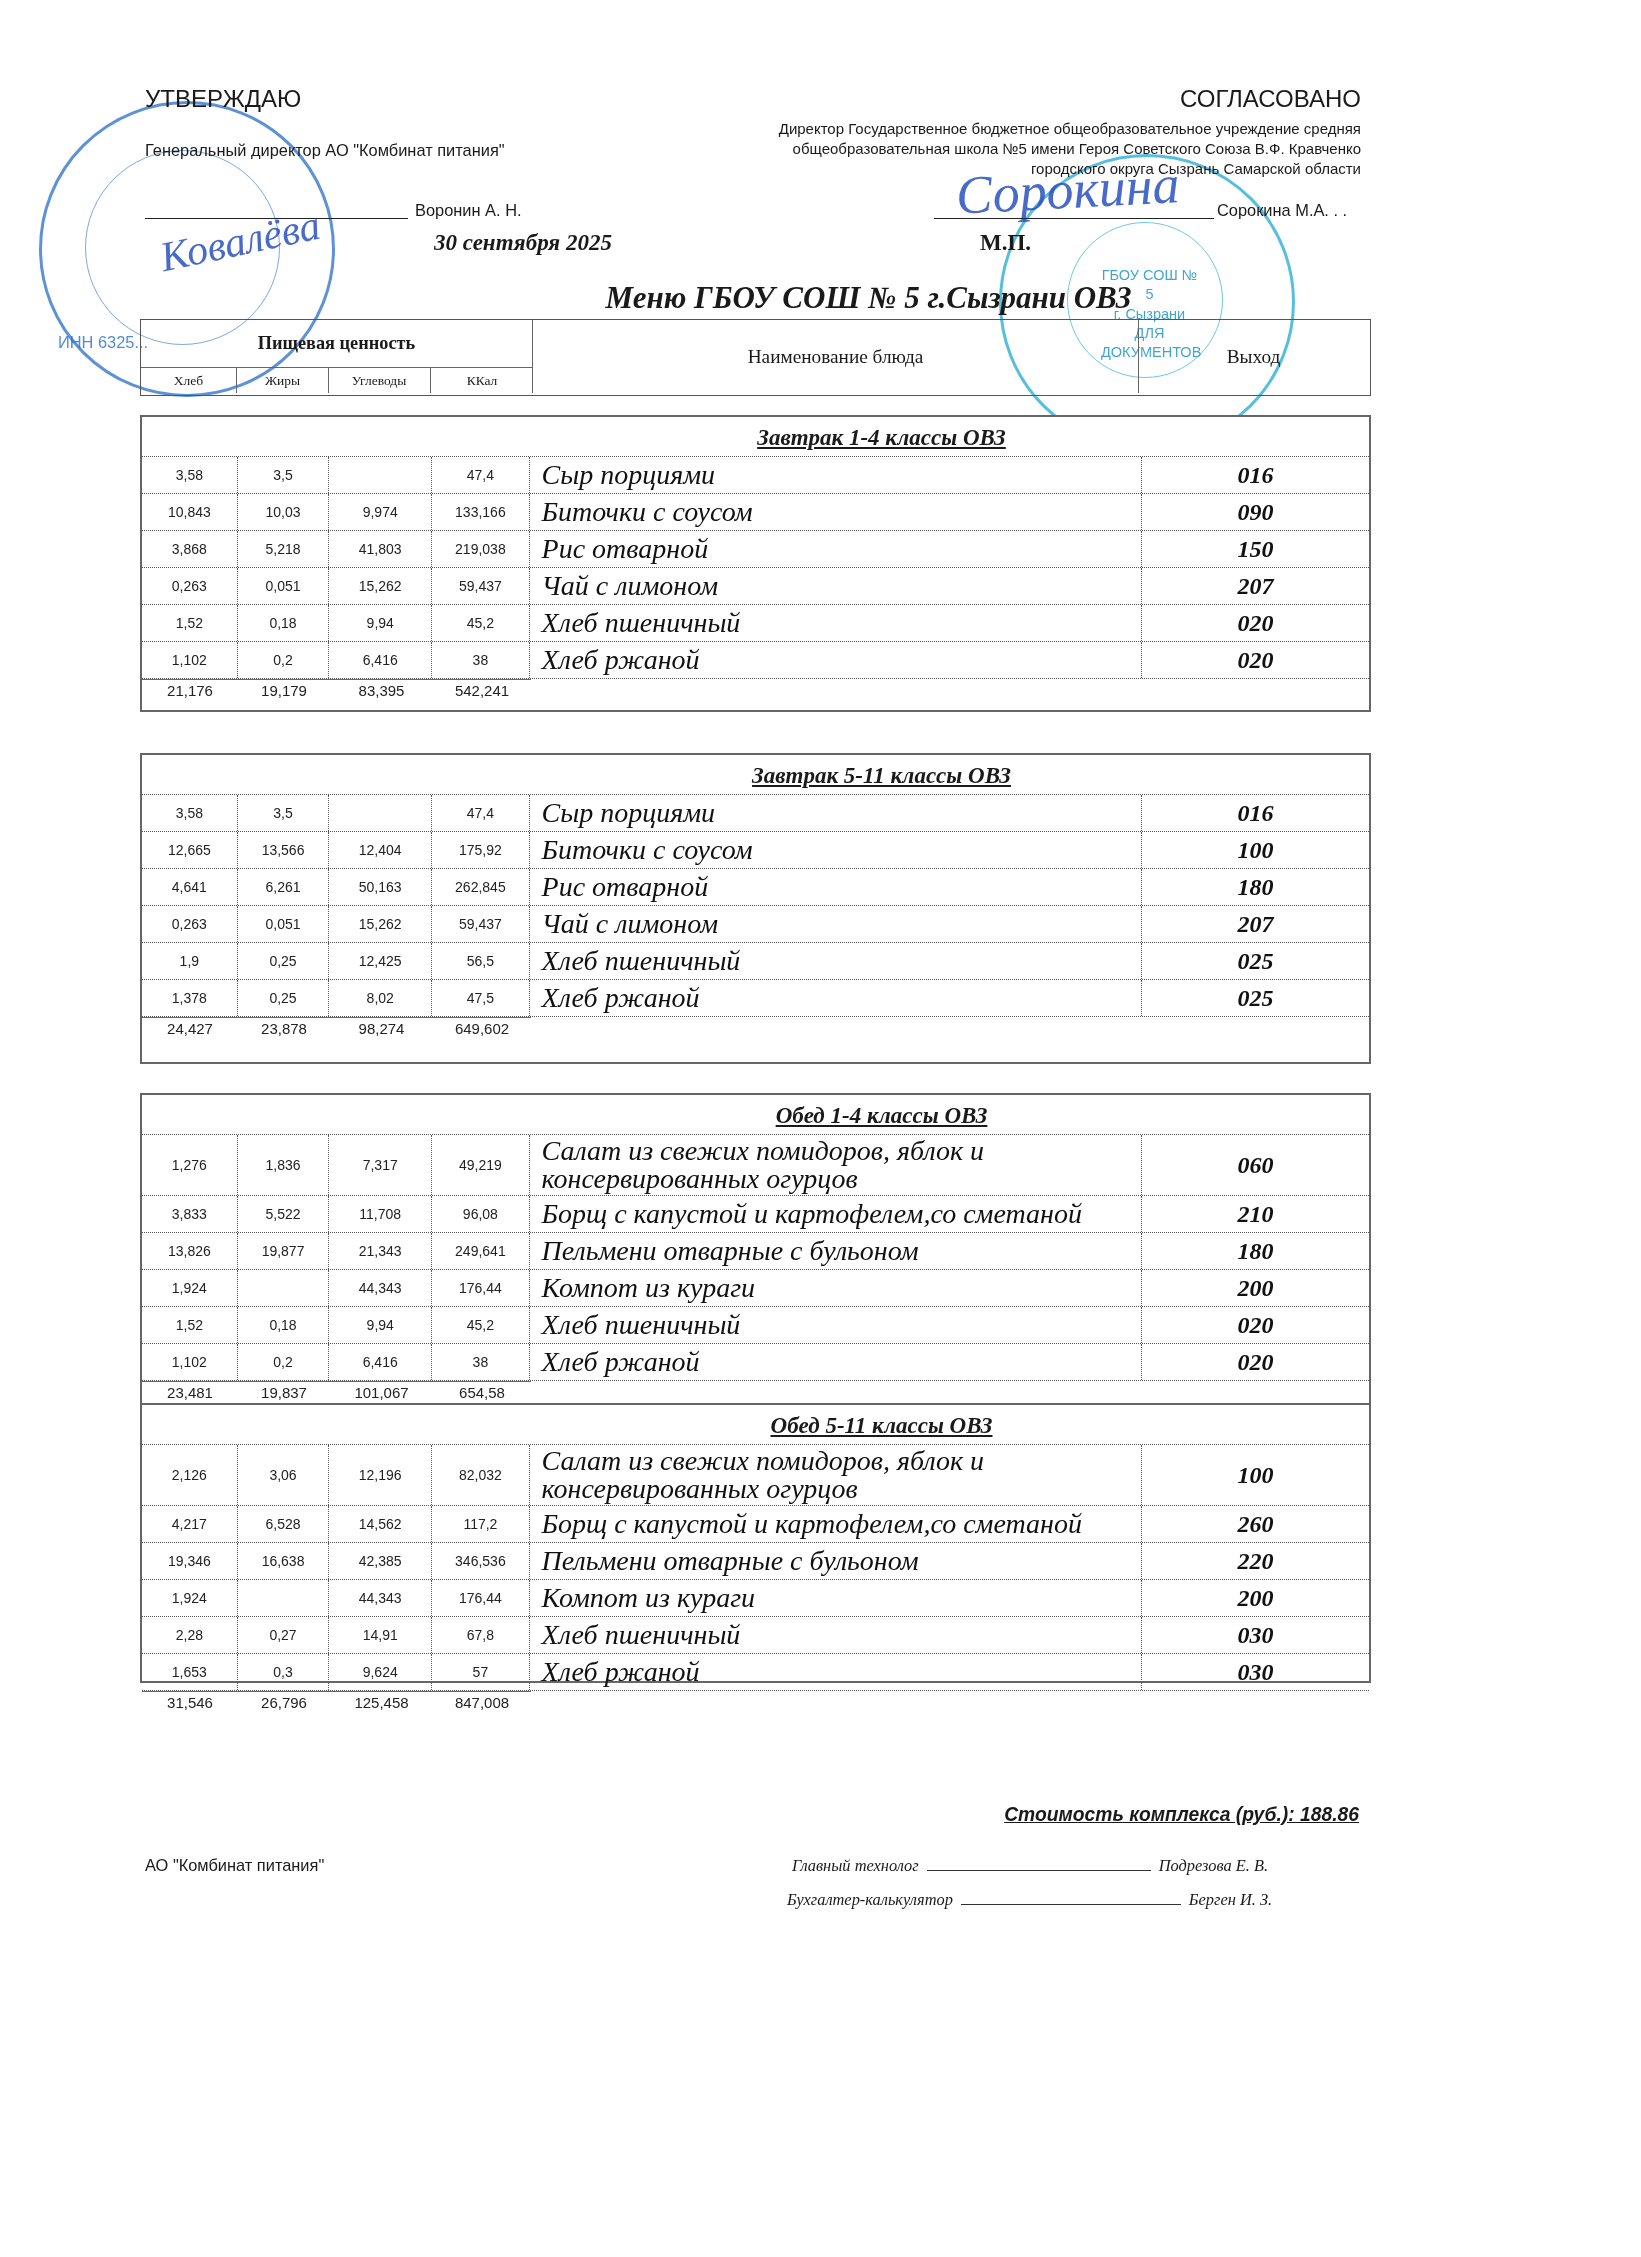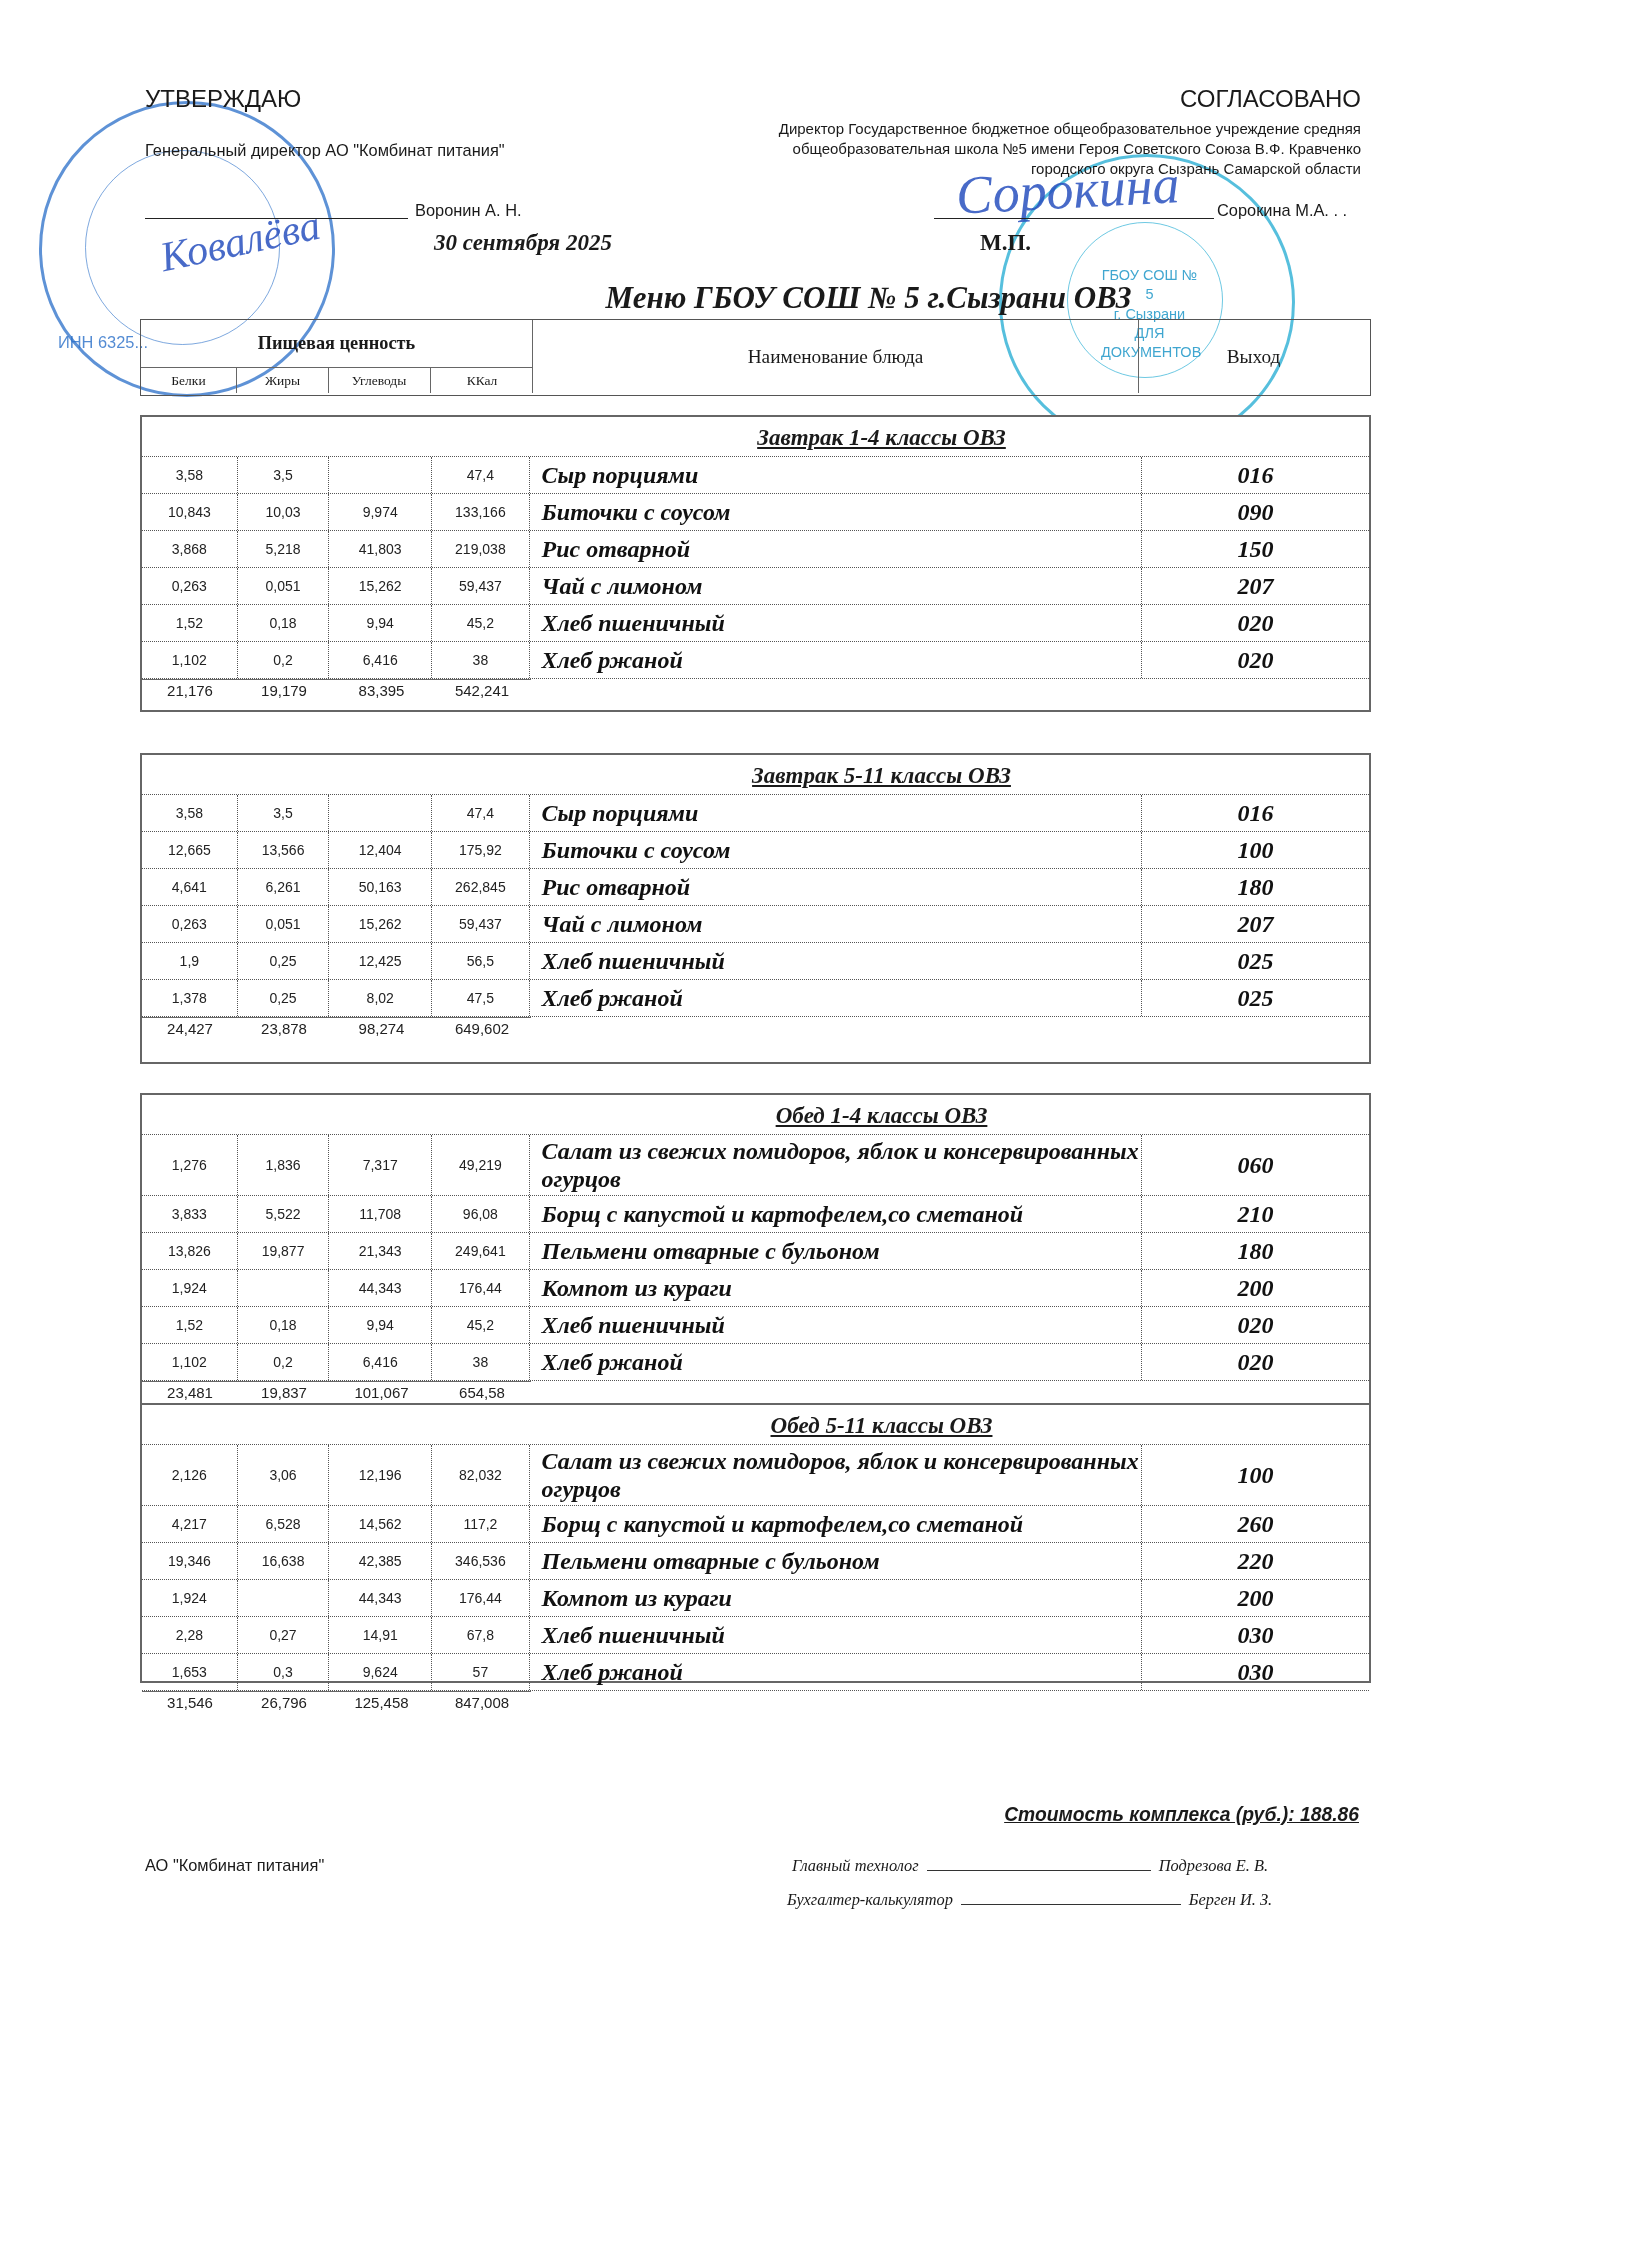--- a/index.html
+++ b/index.html
@@ -32,21 +32,21 @@
   .hdr-yield { left: 998px; top: 0; width: 229px; height: 73px; display: flex; align-items: center; justify-content: center; font-size: 19.3px; }
 
   
   .section { left: 140px; width: 1231px; border: 2.9px solid #666; box-sizing: border-box; background: #fff; }
   .sec-title { position: absolute; left: 0; width: 100%; top: 7.7px; text-align: center; font-size: 23px; font-style: italic; font-weight: bold; }
   .sec-title span { position: relative; left: 126px; text-decoration: underline; }
   .rows { position: absolute; left: 0; top: 39px; width: 100%; border-top: 1px dotted #555; }
   .row { position: relative; display: flex; border-bottom: 1px dotted #555; }
   .cell { box-sizing: border-box; border-right: 1px dotted #555; display: flex; align-items: center; justify-content: center; font-family: "Liberation Sans", sans-serif; font-size: 14px; color: #222; }
   .c1 { width: 96px; } .c2 { width: 92px; } .c3 { width: 103px; } .c4 { width: 98px; }
-  .dish { width: 608px; justify-content: flex-start; padding-left: 5.8px; font-family: "Liberation Serif", serif; font-style: italic; font-weight: bold; font-size: 24px; line-height: 28px; color: #111; margin-left: 6px; }
+  .dish { width: 608px; justify-content: flex-start; padding-left: 5.8px; font-family: "Liberation Serif", serif; font-style: italic; font-weight: normal; font-size: 28px; line-height: 28px; color: #111; margin-left: 6px; }
   .yield { width: 228px; border-right: none; font-family: "Liberation Serif", serif; font-style: italic; font-weight: bold; font-size: 24px; color: #111; }
   .row.h1 { height: 36px; } .row.h2 { height: 60px; }
   .totals { position: relative; display: flex; height: 21px; border-top: 1.9px solid #666; width: 389px; }
   .totals .cell { border-right: none; font-size: 15px; }
 
   
   .cost { right: 282px; top: 1804px; font-size: 19.3px; font-style: italic; font-weight: bold; text-decoration: underline; }
   .company { left: 145px; top: 1856px; font-size: 16.4px; }
   .sig1 { left: 792px; top: 1856px; font-size: 16.4px; font-style: italic; }
   .sig2 { left: 787px; top: 1890px; font-size: 16.4px; font-style: italic; }
@@ -95,21 +95,21 @@
   <div>городского округа Сызрань Самарской области</div>
 </div>
 <div class="abs agreed-line"></div>
 <div class="abs sans agreed-name">Сорокина М.А. . .</div>
 <div class="abs serif agreed-mp">М.П.</div>
 
 <div class="abs serif doc-title"><span>Меню ГБОУ СОШ № 5 г.Сызрани ОВЗ</span></div>
 
 <div class="abs hdr-table serif">
   <div class="abs hdr-group">Пищевая ценность</div>
-  <div class="abs hdr-sub" style="left:0;width:96px;">Белки</div>
+  <div class="abs hdr-sub" style="left:0;width:96px;">Хлеб</div>
   <div class="abs hdr-sub" style="left:96px;width:92px;">Жиры</div>
   <div class="abs hdr-sub" style="left:187px;width:103px;">Углеводы</div>
   <div class="abs hdr-sub" style="left:291px;width:101px;">ККал</div>
   <div class="abs hdr-yield">Выход</div>
   <div class="abs hdr-dish">Наименование блюда</div>
 </div>
 
 <div id="sections">
     <div class="abs section" style="top: 415px; height: 297px;">
       <div class="sec-title serif"><span>Завтрак 1-4 классы ОВЗ</span></div>

